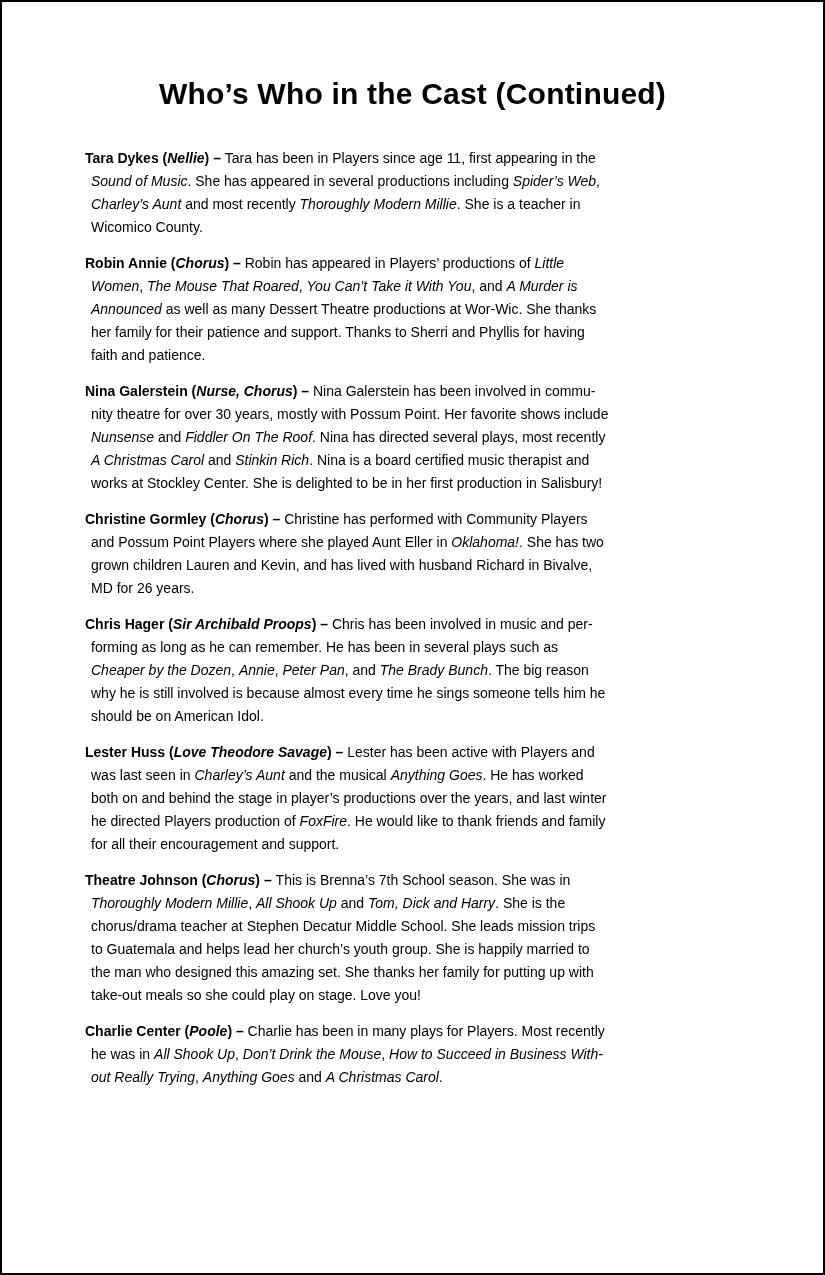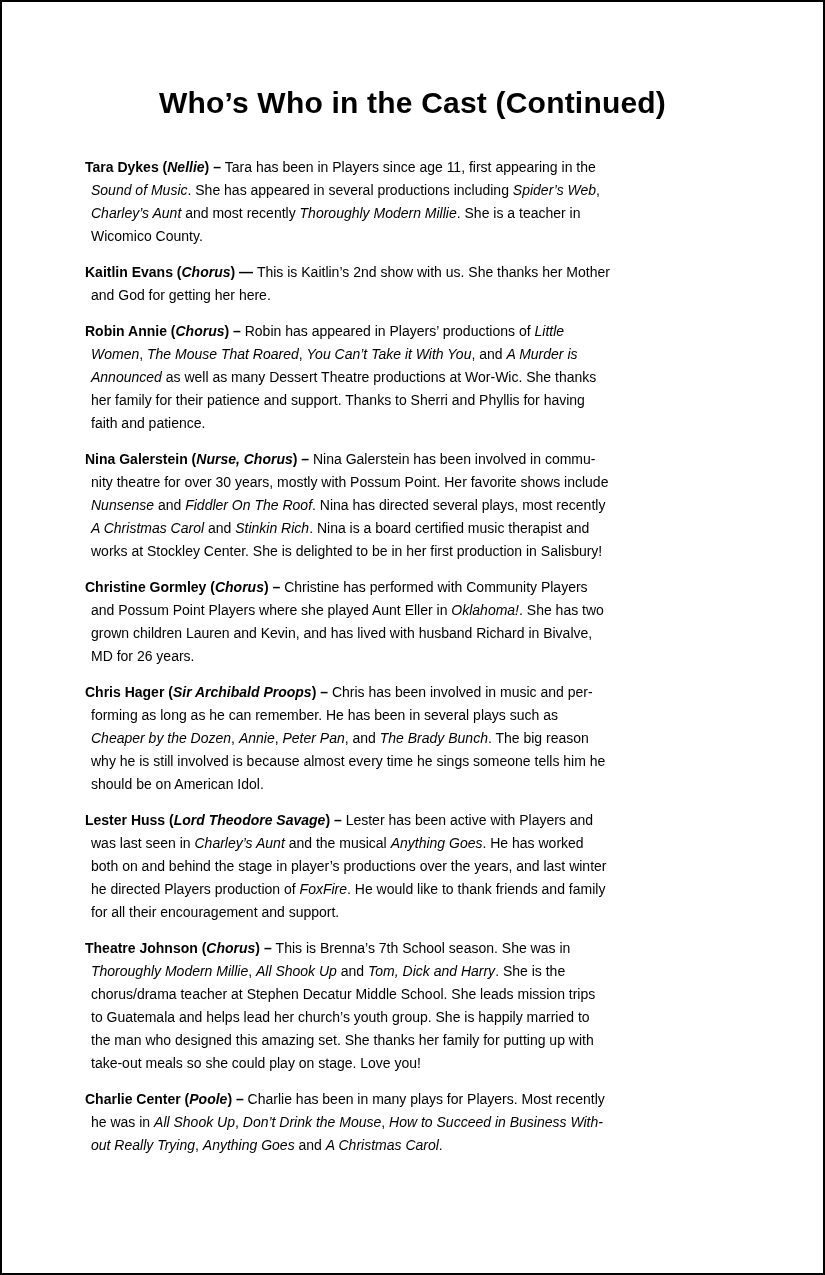--- a/index.html
+++ b/index.html
@@ -12,21 +12,21 @@
     width: 825px;
     height: 1275px;
     box-sizing: border-box;
     border: 2px solid #000000;
     background: #ffffff;
     color: #000000;
     font-family: "Liberation Sans", sans-serif;
     overflow: hidden;
   }
   .title {
-    margin: 9px;
+    margin: 0;
     padding-top: 75px;
     text-align: center;
     font-size: 30px;
     line-height: 34px;
     font-weight: bold;
     letter-spacing: 0.2px;
   }
   .entries {
     margin-top: 36px;
     padding-right: 18px;
@@ -45,42 +45,40 @@
 </head>
 <body>
 
 <div class="page">
   <h1 class="title">Who’s Who in the Cast (Continued)</h1>
   <div class="entries">
       <p class="entry"><span class="b">Tara Dykes (</span><span class="bi">Nellie</span><span class="b">) – </span><span>Tara has been in Players since age 11, first appearing in the
 </span><span class="i">Sound of Music</span><span>. She has appeared in several productions including </span><span class="i">Spider’s Web</span><span>,
 </span><span class="i">Charley’s Aunt</span><span> and most recently </span><span class="i">Thoroughly Modern Millie</span><span>. She is a teacher in
 Wicomico County.</span></p>
-      <p class="entry"><span class="b">Kaitlin Evans (</span><span class="bi">Chorus</span><span class="b">) — </span><span>This is Kaitlin’s 2nd show with us. She thanks her Mother
-and God for getting her here.</span></p>
       <p class="entry"><span class="b">Robin Annie (</span><span class="bi">Chorus</span><span class="b">) – </span><span>Robin has appeared in Players’ productions of </span><span class="i">Little
 Women</span><span>, </span><span class="i">The Mouse That Roared</span><span>, </span><span class="i">You Can’t Take it With You</span><span>, and </span><span class="i">A Murder is
 Announced</span><span> as well as many Dessert Theatre productions at Wor-Wic. She thanks
 her family for their patience and support. Thanks to Sherri and Phyllis for having
 faith and patience.</span></p>
       <p class="entry"><span class="b">Nina Galerstein (</span><span class="bi">Nurse, Chorus</span><span class="b">) – </span><span>Nina Galerstein has been involved in commu-
 nity theatre for over 30 years, mostly with Possum Point. Her favorite shows include
 </span><span class="i">Nunsense</span><span> and </span><span class="i">Fiddler On The Roof</span><span>. Nina has directed several plays, most recently
 </span><span class="i">A Christmas Carol</span><span> and </span><span class="i">Stinkin Rich</span><span>. Nina is a board certified music therapist and
 works at Stockley Center. She is delighted to be in her first production in Salisbury!</span></p>
       <p class="entry"><span class="b">Christine Gormley (</span><span class="bi">Chorus</span><span class="b">) – </span><span>Christine has performed with Community Players
 and Possum Point Players where she played Aunt Eller in </span><span class="i">Oklahoma!</span><span>. She has two
 grown children Lauren and Kevin, and has lived with husband Richard in Bivalve,
 MD for 26 years.</span></p>
       <p class="entry"><span class="b">Chris Hager (</span><span class="bi">Sir Archibald Proops</span><span class="b">) – </span><span>Chris has been involved in music and per-
 forming as long as he can remember. He has been in several plays such as
 </span><span class="i">Cheaper by the Dozen</span><span>, </span><span class="i">Annie</span><span>, </span><span class="i">Peter Pan</span><span>, and </span><span class="i">The Brady Bunch</span><span>. The big reason
 why he is still involved is because almost every time he sings someone tells him he
 should be on American Idol.</span></p>
-      <p class="entry"><span class="b">Lester Huss (</span><span class="bi">Lord Theodore Savage</span><span class="b">) – </span><span>Lester has been active with Players and
+      <p class="entry"><span class="b">Lester Huss (</span><span class="bi">Love Theodore Savage</span><span class="b">) – </span><span>Lester has been active with Players and
 was last seen in </span><span class="i">Charley’s Aunt</span><span> and the musical </span><span class="i">Anything Goes</span><span>. He has worked
 both on and behind the stage in player’s productions over the years, and last winter
 he directed Players production of </span><span class="i">FoxFire</span><span>. He would like to thank friends and family
 for all their encouragement and support.</span></p>
       <p class="entry"><span class="b">Theatre Johnson (</span><span class="bi">Chorus</span><span class="b">) – </span><span>This is Brenna’s 7th School season. She was in
 </span><span class="i">Thoroughly Modern Millie</span><span>, </span><span class="i">All Shook Up</span><span> and </span><span class="i">Tom, Dick and Harry</span><span>. She is the
 chorus/drama teacher at Stephen Decatur Middle School. She leads mission trips
 to Guatemala and helps lead her church’s youth group. She is happily married to
 the man who designed this amazing set. She thanks her family for putting up with
 take-out meals so she could play on stage. Love you!</span></p>

